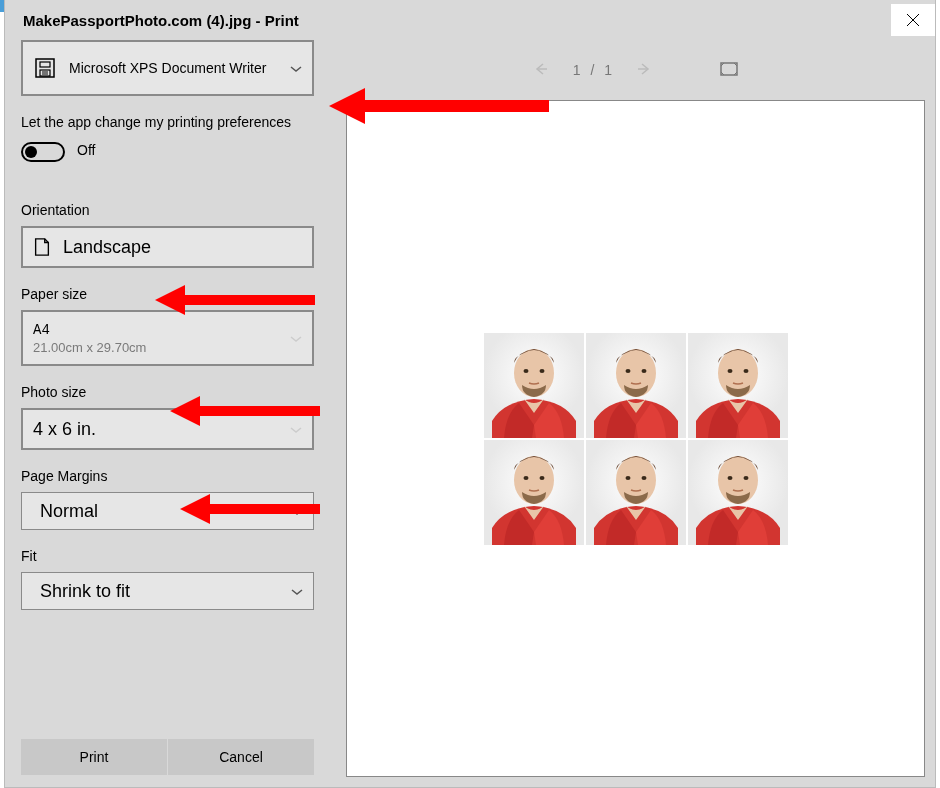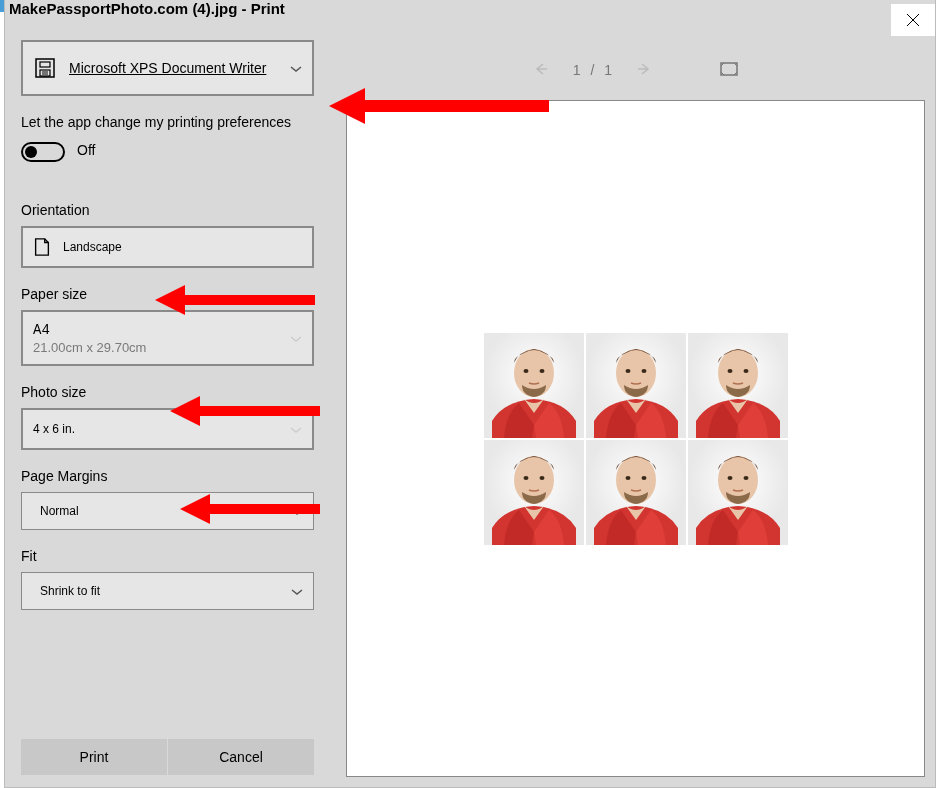--- a/index.html
+++ b/index.html
@@ -1,40 +1,40 @@
 <!DOCTYPE html>
 <html><head>
   <meta charset="utf-8">
   <style>
     * { box-sizing: border-box; margin: 0; padding: 0; font-family: "Segoe UI", Arial, sans-serif; }
     body { background: #fff; width: 940px; height: 788px; overflow: hidden; position: relative; }
     .window { position: absolute; left: 4px; top: 0; width: 932px; height: 788px; background: #d9d9d9; border: 1px solid #bbb; border-top: none; }
-    .titlebar { height: 40px; display: flex; align-items: flex-start; padding: 0 4px; }
+    .titlebar { height: 40px; display: flex; align-items: center; padding: 0 18px; }
     .title { font-weight: 600; font-size: 15px; color: #000; }
     .close-btn { position: absolute; top: 4px; right: 0; width: 44px; height: 32px; display: flex; align-items: center; justify-content: center; cursor: default; background: #fff; }
     .close-btn svg { width: 12px; height: 12px; }
     .left-strip { position: absolute; left: 0; top: 0; width: 4px; height: 12px; background: #4a9ed8; }
     .content { display: flex; height: calc(100% - 40px); }
     .sidebar { width: 325px; padding: 0 16px 12px 16px; display: flex; flex-direction: column; gap: 8px; }
     .preview-area { flex: 1; background: #d9d9d9; display: flex; flex-direction: column; padding: 0 10px 10px 16px; }
     .select-box { border: 2px solid #8a8a8a; background: #e6e6e6; display: flex; align-items: center; padding: 8px 10px; position: relative; cursor: default; min-height: 42px; }
     .select-box.tall { min-height: 56px; }
     .select-box.thin { border: 1px solid #8a8a8a; min-height: 38px; padding: 6px 18px; }
     .chevron { position: absolute; right: 10px; top: 50%; transform: translateY(-50%); color: #555; }
     .printer-icon { width: 24px; height: 24px; margin-right: 12px; flex-shrink: 0; }
-    .printer-text { font-size: 14px; color: #000; line-height: 1.2; text-decoration: underline; }
+    .printer-text { font-size: 14px; color: #000; line-height: 1.2; }
     .label { font-size: 14px; color: #000; margin-top: 10px; }
     .toggle-row { display: flex; gap: 12px; margin-top: 4px; }
     .toggle { width: 44px; height: 20px; border: 2px solid #000; border-radius: 10px; position: relative; background: transparent; cursor: default; }
     .toggle .knob { width: 12px; height: 12px; background: #000; border-radius: 50%; position: absolute; left: 2px; top: 2px; }
     .toggle-label { font-size: 14px; color: #000; }
     .paper-title { font-size: 14px; color: #000000; font-family: Liberation Mono, monospace; }
     .paper-sub { font-size: 13px; color: #7a7a7a; margin-top: 2px; }
     .orientation-icon { width: 18px; height: 20px; margin-right: 12px; flex-shrink: 0; }
-    .select-text { font-size: 12px; color: #000; }
+    .select-text { font-size: 18px; color: #000; }
     .btn-row { display: flex; gap: 0; margin-top: auto; }
     .btn { flex: 1; background: #c8c8c8; border: none; height: 36px; font-size: 14px; color: #000; cursor: default; margin-top: 28px; }
     .btn + .btn { border-left: 1px solid #d9d9d9; }
     .page-nav { height: 60px; display: flex; align-items: center; justify-content: center; gap: 24px; color: #777; font-size: 14px; }
     .page-nav .arrow { color: #aaa; }
     .preview-canvas { flex: 1; background: #fff; border: 1px solid #888; display: flex; align-items: center; justify-content: center; overflow: hidden; }
     .page { width: 560px; height: 420px; background: #fff; display: flex; align-items: center; justify-content: center; }
     .grid { display: grid; grid-template-columns: repeat(3, 100px); grid-template-rows: repeat(2, 105px); gap: 2px; }
     .photo { width: 100px; height: 105px; position: relative; overflow: hidden; background: #f5f5f5; }
     .red-arrow { position: absolute; pointer-events: none; }

